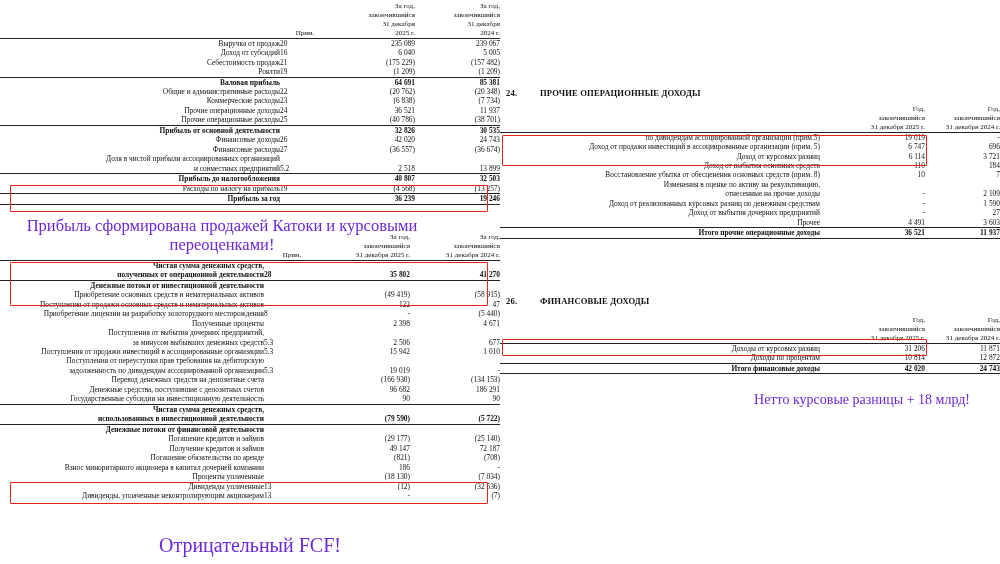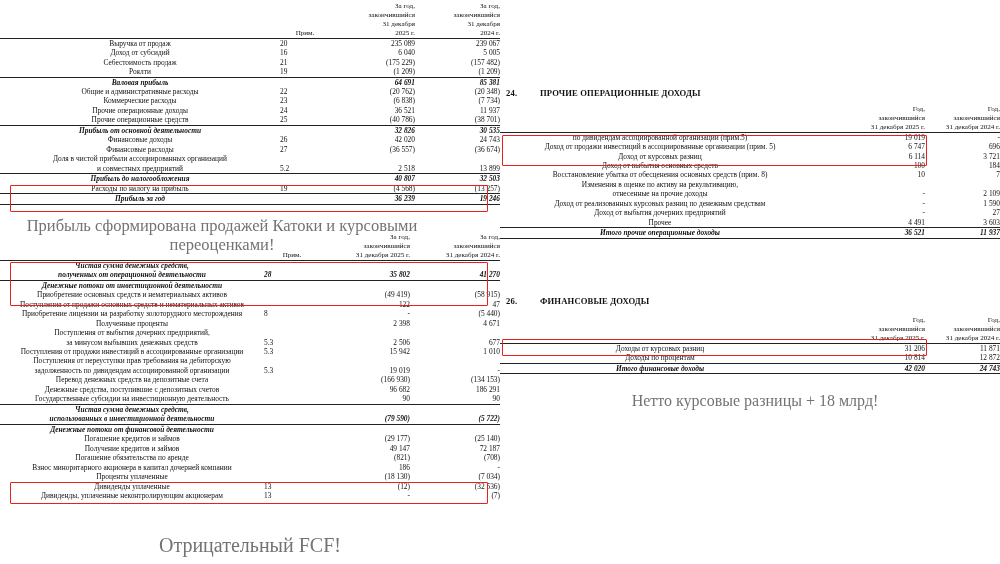--- a/index.html
+++ b/index.html
@@ -30,40 +30,40 @@
     font-size: 7.4px;
     line-height: 1.28;
   }
   table.fin td, table.fin th {
     padding: 0 0 0 0;
     vertical-align: bottom;
     font-weight: normal;
     white-space: nowrap;
     overflow: visible;
   }
-  td.lbl  { text-align: center; padding-left: 2px; }
+  td.lbl  { text-align: right; padding-left: 2px; }
   td.note { text-align: left; }
   td.num  { text-align: right; padding-right: 3px; }
   th.hdr  { text-align: right; padding-right: 3px; font-weight: bold; font-size: 7.1px; line-height: 1.25; }
   th.hdr-note { text-align: center; font-weight: bold; font-size: 7.1px; vertical-align: bottom; }
 
-  tr.bold td { font-weight: bold; font-style: italic; }
+  tr.bold td { font-weight: bold; }
   tr.rule-top td     { border-top: 1px solid #222; }
   tr.rule-bottom td  { border-bottom: 1px solid #222; }
   tr.rule-both td    { border-top: 1px solid #222; border-bottom: 1px solid #222; }
 
   .hdr-rule { border-bottom: 1px solid #222; }
 
   
   .caption {
     position: absolute;
     text-align: center;
     font-family: "Liberation Serif", "DejaVu Serif", serif;
     font-size: 16.5px;
-    color: #737373;
+    color: #6d28d9;
     line-height: 1.18;
   }
 
   
   .redbox {
     position: absolute;
     border: 1.6px solid #e8221a;
     border-radius: 1px;
     pointer-events: none;
     box-sizing: border-box;
@@ -161,21 +161,21 @@
             <td class="num">(6 838)</td>
             <td class="num">(7 734)</td>
           </tr>
           <tr class="">
             <td class="lbl">Прочие операционные доходы</td>
             <td class="note">24</td>
             <td class="num">36 521</td>
             <td class="num">11 937</td>
           </tr>
           <tr class="">
-            <td class="lbl">Прочие операционные средств</td>
+            <td class="lbl">Прочие операционные расходы</td>
             <td class="note">25</td>
             <td class="num">(40 786)</td>
             <td class="num">(38 701)</td>
           </tr>
           <tr class="bold rule-top">
             <td class="lbl">Прибыль от основной деятельности</td>
             <td class="note"></td>
             <td class="num">32 826</td>
             <td class="num">30 535</td>
           </tr>
@@ -461,21 +461,21 @@
             <td class="num">6 747</td>
             <td class="num">696</td>
           </tr>
           <tr class="">
             <td class="lbl">Доход от курсовых разниц</td>
             <td class="num">6 114</td>
             <td class="num">3 721</td>
           </tr>
           <tr class="">
             <td class="lbl">Доход от выбытия основных средств</td>
-            <td class="num">100</td>
+            <td class="num">110</td>
             <td class="num">184</td>
           </tr>
           <tr class="">
             <td class="lbl">Восстановление убытка от обесценения основных средств (прим. 8)</td>
             <td class="num">10</td>
             <td class="num">7</td>
           </tr>
           <tr class="">
             <td class="lbl">Изменения в оценке по активу на рекультивацию,</td>
             <td class="num"></td>
@@ -553,18 +553,18 @@
           </tr>
           <tr class="bold rule-bottom">
             <td class="lbl">Итого финансовые доходы</td>
             <td class="num">42 020</td>
             <td class="num">24 743</td>
           </tr>
         </tbody>
     </table>
   </div>
 
-  <div class="caption" style="left:40px; top:392px; width:430px; font-size:16px;">Нетто курсовые разницы + 18 млрд!</div>
+  <div class="caption" style="left:40px; top:392px; width:430px; font-size:14px;text-align:right;">Нетто курсовые разницы + 18 млрд!</div>
 
   <div class="redbox" style="left:2px; top:135px; width:425px; height:31px;"></div>
   <div class="redbox" style="left:2px; top:339px; width:425px; height:17px;"></div>
 
 </div>
 
 </body></html>

